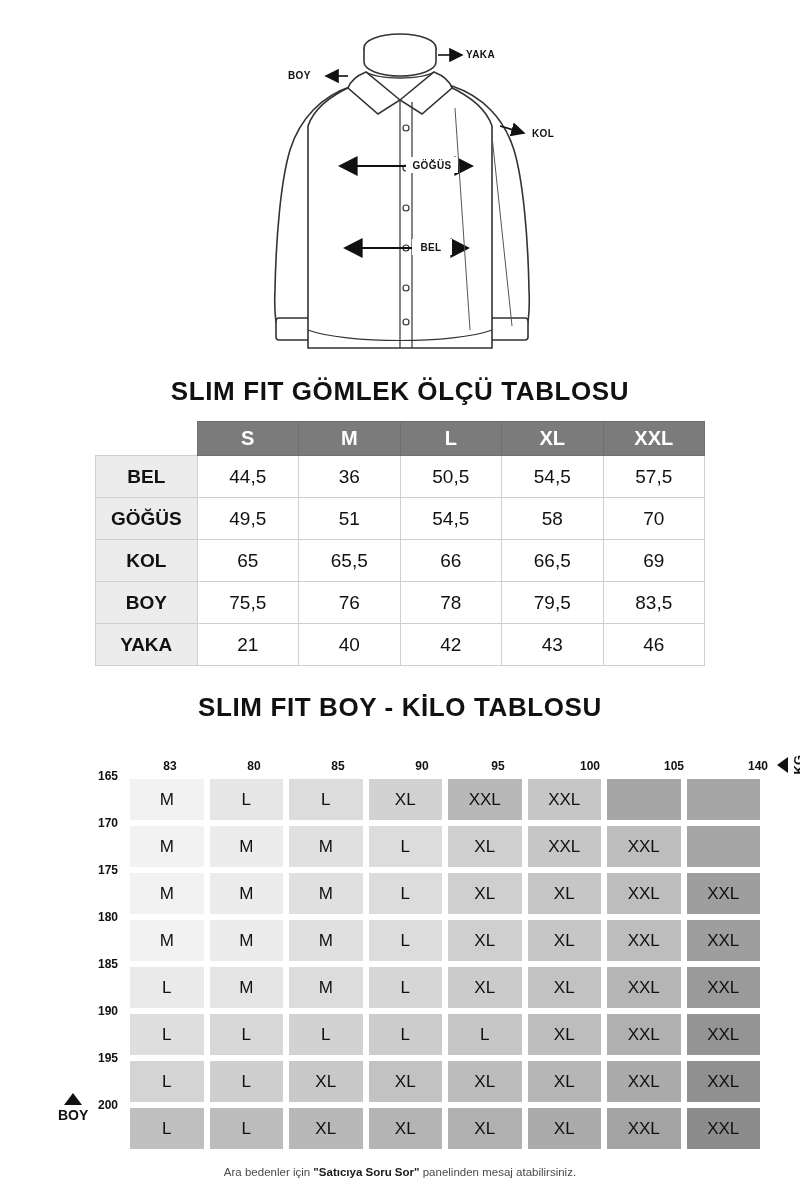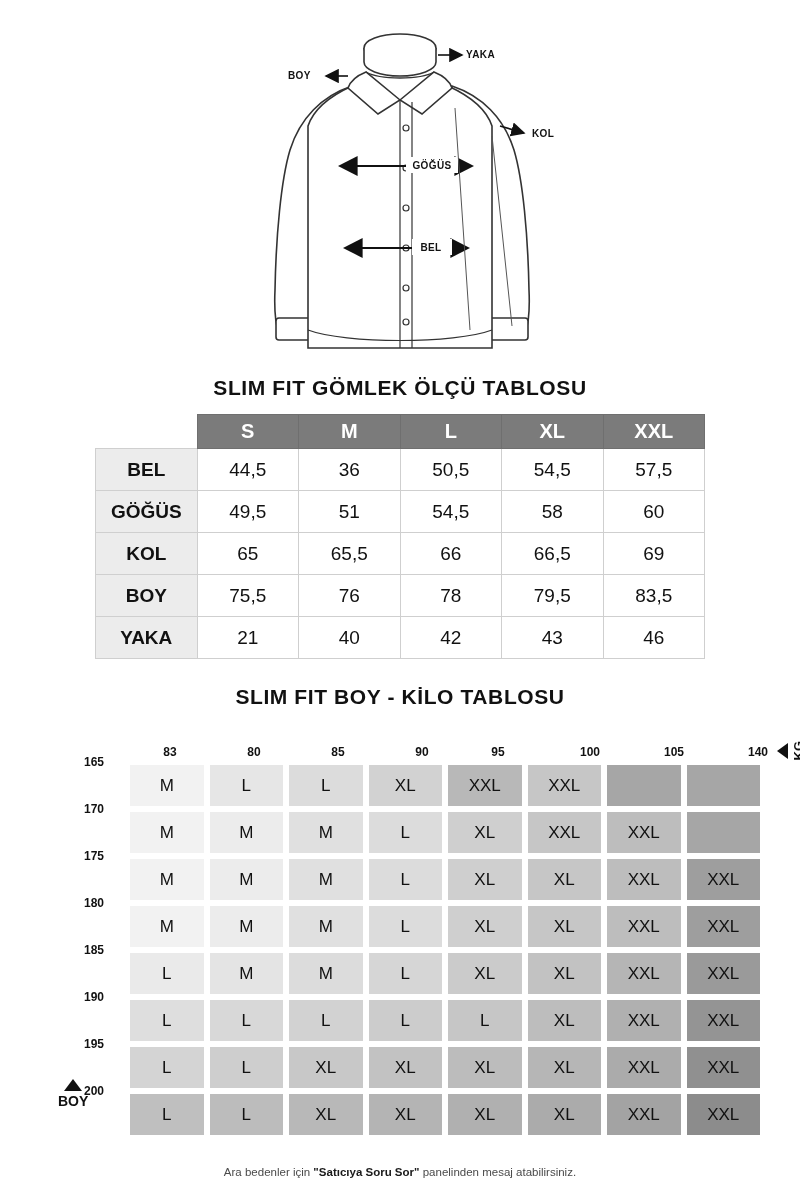--- a/index.html
+++ b/index.html
@@ -25,21 +25,21 @@
     font-family: "Liberation Sans", sans-serif;
     font-size: 10px;
     font-weight: bold;
     fill: #111;
     letter-spacing: .4px;
   }
 
   
   .section-title {
     text-align: center;
-    font-size: 21px;
+    font-size: 26px;
     font-weight: bold;
     letter-spacing: .6px;
     color: #111;
     margin: 6px 0 14px 0;
   }
   .section-title.second { margin-top: 26px; }
 
   
   .size-table-wrap {
     width: 610px;
@@ -132,21 +132,21 @@
     color: #111;
     font-weight: normal;
   }
   .boy-tick {
     position: absolute;
     left: -46px;
     font-size: 12px;
     font-weight: bold;
     color: #111;
     width: 34px;
-    text-align: left;
+    text-align: right;
   }
 
   .boy-marker {
     position: absolute;
     left: 18px;
     bottom: 26px;
     display: flex;
     align-items: center;
     gap: 4px;
   }
@@ -260,21 +260,21 @@
         <td>50,5</td>
         <td>54,5</td>
         <td>57,5</td>
       </tr>
       <tr>
         <th>GÖĞÜS</th>
         <td>49,5</td>
         <td>51</td>
         <td>54,5</td>
         <td>58</td>
-        <td>60</td>
+        <td>70</td>
       </tr>
       <tr>
         <th>KOL</th>
         <td>65</td>
         <td>65,5</td>
         <td>66</td>
         <td>66,5</td>
         <td>69</td>
       </tr>
       <tr>

